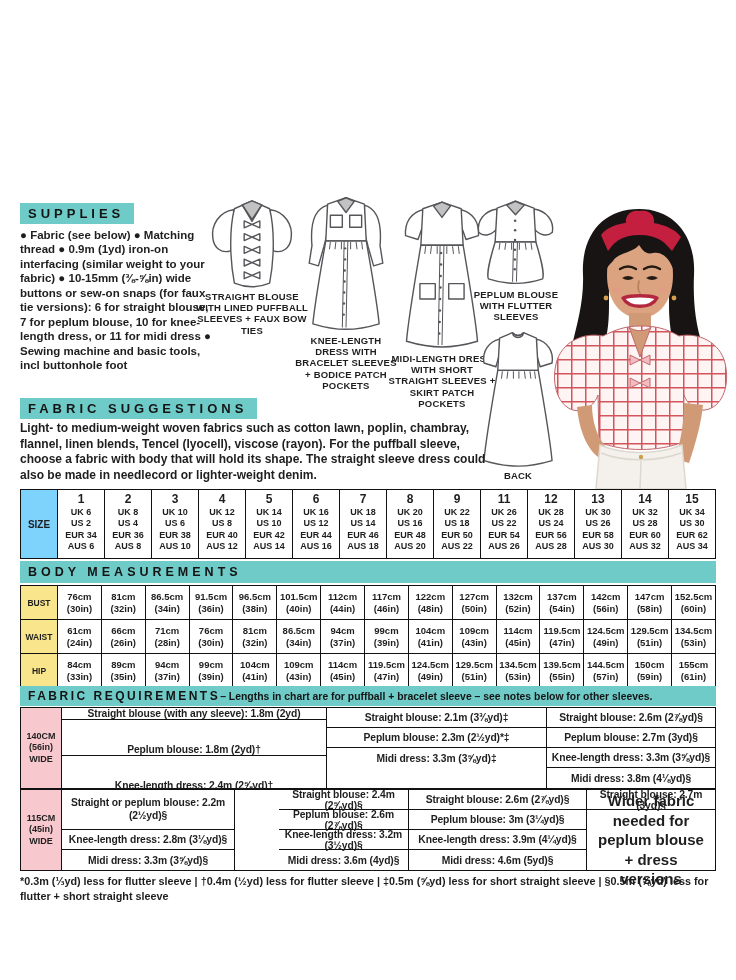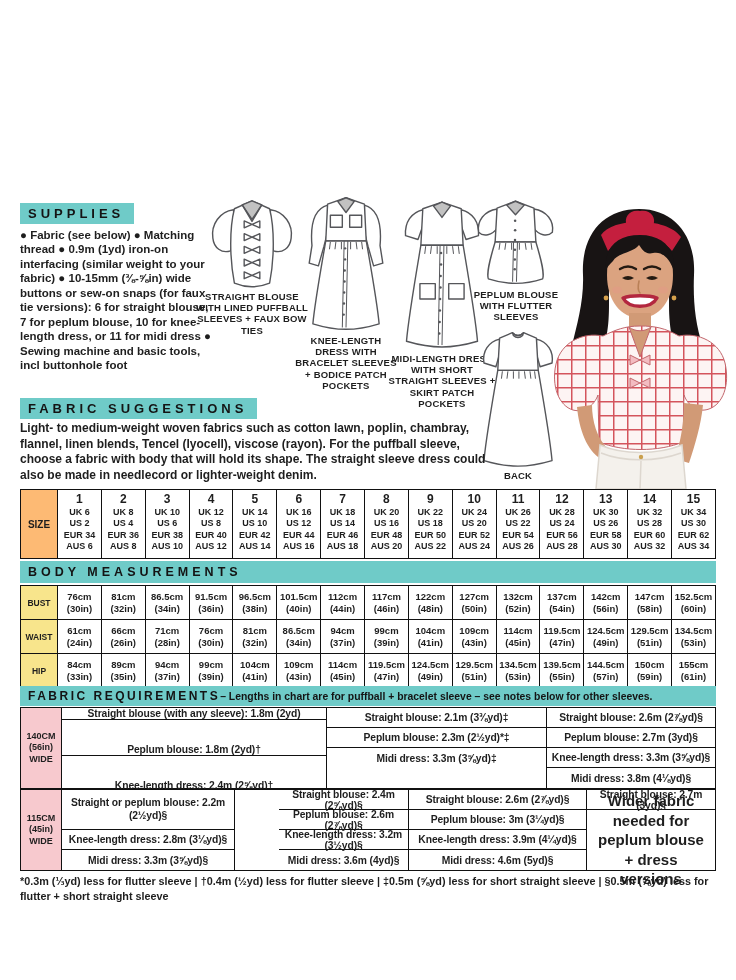--- a/index.html
+++ b/index.html
@@ -16,21 +16,21 @@
   #supplies-text{left:20px;top:228px;width:198px;font-size:11.5px;font-weight:bold;line-height:1.26;}
   #fabricsug-text{left:20px;top:421px;width:470px;font-size:12px;font-weight:bold;line-height:1.3;}
 
   
   .garment-caption{position:absolute;font-size:9.5px;font-weight:bold;text-align:center;line-height:1.18;letter-spacing:.2px;}
   .gsvg{position:absolute;}
   .gsvg path,.gsvg rect,.gsvg circle,.gsvg line{vector-effect:non-scaling-stroke;}
 
   
   #size-table{left:20px;top:489px;width:696px;height:70px;display:flex;border:1px solid #111;box-sizing:border-box;background:#fff;}
-  .st-head{width:36px;background:#fdba74;display:flex;align-items:center;justify-content:center;
+  .st-head{width:36px;background:#7dd3fc;display:flex;align-items:center;justify-content:center;
            font-size:10px;font-weight:bold;}
   .st-cell{flex:1;border-left:1px solid #111;display:flex;flex-direction:column;align-items:center;padding-top:3px;}
   .st-num{font-size:12px;font-weight:bold;line-height:1.15;}
   .st-line{font-size:9px;font-weight:bold;line-height:1.28;}
 
   
   .teal-bar{position:absolute;background:#6FCBC8;display:flex;align-items:center;box-sizing:border-box;padding-left:8px;}
   #bm-bar{left:20px;top:561px;width:696px;height:22px;}
   #bm-bar span{font-size:12.5px;font-weight:bold;letter-spacing:4px;color:#141414;}
   #fr-bar{left:20px;top:686px;width:696px;height:20px;}
@@ -296,27 +296,20 @@
         <div class="st-line">AUS 20</div>
       </div>
       <div class="st-cell">
         <div class="st-num">9</div>
         <div class="st-line">UK 22</div>
         <div class="st-line">US 18</div>
         <div class="st-line">EUR 50</div>
         <div class="st-line">AUS 22</div>
       </div>
       <div class="st-cell">
-        <div class="st-num">10</div>
-        <div class="st-line">UK 24</div>
-        <div class="st-line">US 20</div>
-        <div class="st-line">EUR 52</div>
-        <div class="st-line">AUS 24</div>
-      </div>
-      <div class="st-cell">
         <div class="st-num">11</div>
         <div class="st-line">UK 26</div>
         <div class="st-line">US 22</div>
         <div class="st-line">EUR 54</div>
         <div class="st-line">AUS 26</div>
       </div>
       <div class="st-cell">
         <div class="st-num">12</div>
         <div class="st-line">UK 28</div>
         <div class="st-line">US 24</div>

